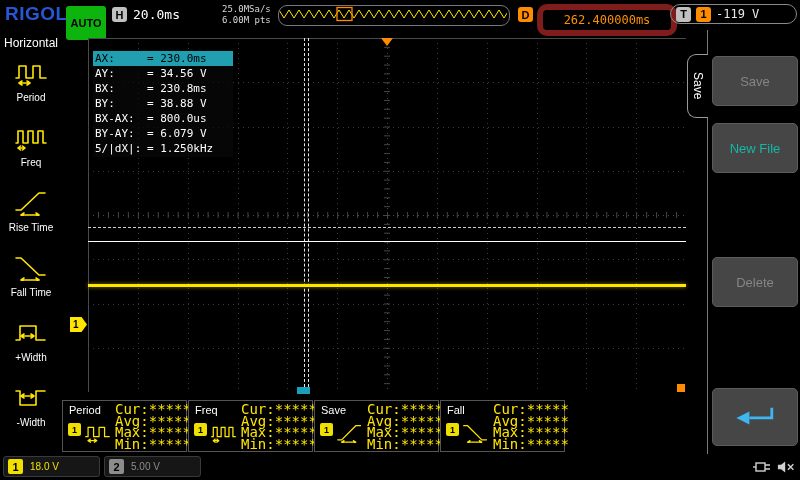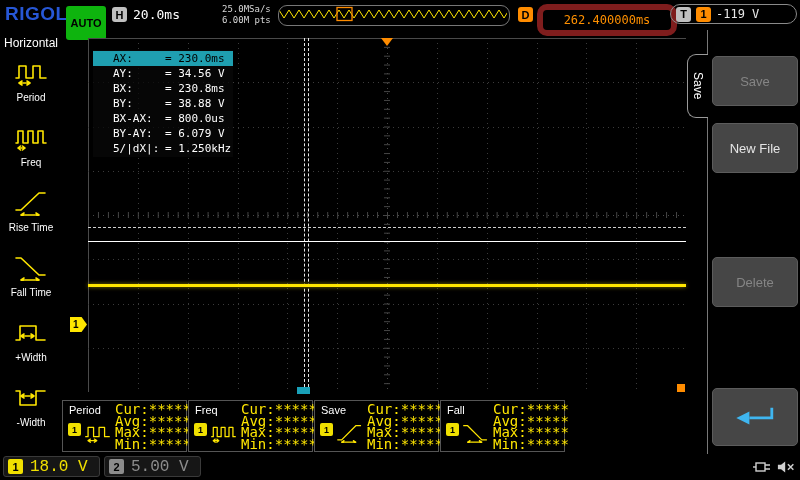--- a/index.html
+++ b/index.html
@@ -45,21 +45,21 @@
   .trace{background:#ffe600;box-shadow:0 0 4px rgba(255,230,0,.55);z-index:3;}
   .vcursor{top:0;width:0;height:354px;border-left:1px dashed #e8e8e8;z-index:2;}
   .hcursor-dash{left:0;width:598px;height:0;border-top:1px dashed #cfcfcf;z-index:2;}
   .hcursor-solid{left:0;width:598px;height:1px;background:#fff;z-index:2;}
   .trig-pos-marker{width:0;height:0;border-left:6px solid transparent;border-right:6px solid transparent;
                    border-top:8px solid #ff8c00;z-index:4;}
   .trig-level-marker{width:8px;height:8px;background:#ff8c00;z-index:4;}
   .cursor-bottom-tag{width:13px;height:7px;background:#19a0b8;z-index:4;}
   .cursor-panel{width:140px;background:rgba(8,8,8,.78);z-index:5;font-family:"DejaVu Sans Mono",monospace;
                 font-size:11px;line-height:15px;padding:1px 0;}
-  .cp-row{display:flex;padding:0 20px;color:#fff;white-space:pre;}
+  .cp-row{display:flex;padding:0 2px;color:#fff;white-space:pre;}
   .cp-row .cp-label{width:52px;flex:none;}
   .cp-row.hl{background:#1f9fb0;color:#000;}
 
   
   .ch1-marker{left:70px;top:317px;width:17px;height:15px;background:#ffe600;
               clip-path:polygon(0 0,68% 0,100% 50%,68% 100%,0 100%);
               color:#000;font-size:10px;font-weight:bold;display:flex;align-items:center;padding-left:3px;box-sizing:border-box;}
 
   
   .meas-box{top:400px;width:125px;height:52px;border:1px solid #555;background:#000;box-sizing:border-box;}
@@ -70,30 +70,30 @@
   .meas-rows{position:absolute;left:52px;top:3px;color:#ffe600;font-family:"DejaVu Sans Mono",monospace;
              font-size:14px;line-height:11.5px;}
 
   
   .right-sidebar{left:686px;top:30px;width:114px;height:424px;background:#000;}
   .menu-sep{left:21px;top:0;width:1px;height:424px;background:#787878;}
   .save-tab{left:1px;top:24px;width:20px;height:62px;border:1px solid #9a9a9a;border-right:none;
             border-radius:9px 0 0 9px;color:#fff;font-size:12px;writing-mode:vertical-rl;
             display:flex;align-items:center;justify-content:center;background:#000;}
   .menu-btn{left:26px;width:84px;height:48px;background:#464646;border:1px solid #5c5c5c;border-radius:5px;
-            color:#e5e5e5;font-size:13px;display:flex;align-items:center;justify-content:center;cursor:pointer;}
+            color:#14b8a6;font-size:13px;display:flex;align-items:center;justify-content:center;cursor:pointer;}
   .menu-btn.disabled{color:#858585;}
 
   
   .bottom-bar{left:0;top:454px;width:800px;height:26px;background:#000;}
   .ch-group{top:2px;width:97px;height:21px;background:#161616;border:1px solid #3a3a3a;border-radius:3px;
             display:flex;align-items:center;gap:7px;padding-left:4px;box-sizing:border-box;cursor:pointer;}
   .ch-badge{width:15px;height:15px;border-radius:2px;color:#000;font-size:11px;font-weight:bold;
             display:flex;align-items:center;justify-content:center;}
-  .ch-scale{font-family:Liberation Mono, monospace;font-size:16px;}
+  .ch-scale{font-family:Liberation Sans, sans-serif;font-size:10px;}
 </style>
 </head>
 <body>
 
 <div id="screen">
 
   <div class="abs top-bar">
     <div class="abs logo">RIGOL</div>
     <div class="abs status-badge">AUTO</div>
 

